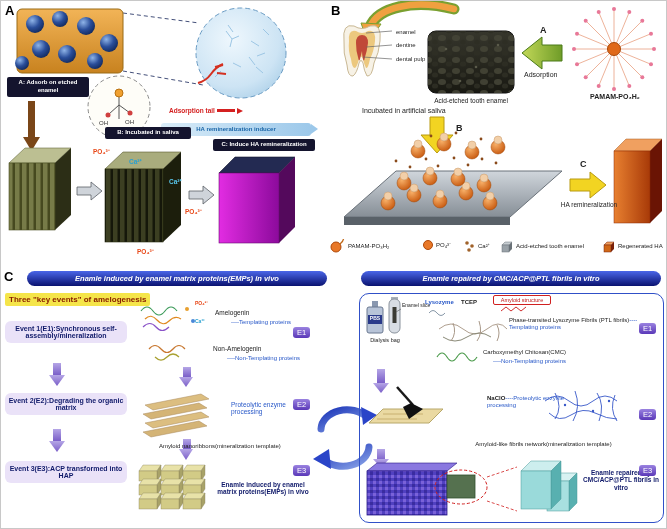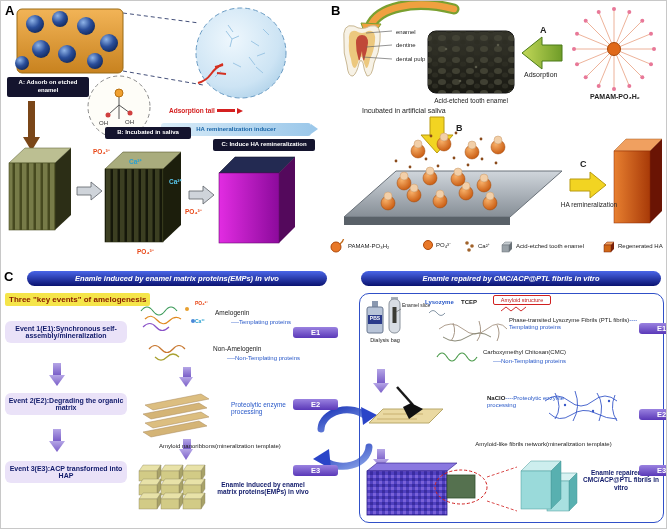--- a/index.html
+++ b/index.html
@@ -11,21 +11,21 @@
   .t{position:absolute;line-height:1.15;color:#222;}
   .c{text-align:center;}
   .b{font-weight:bold;}
   .blue{color:#2858c8;}
   .navy{color:#101a6a;}
   .t5{font-size:5px;} .t55{font-size:5.5px;} .t6{font-size:6px;} .t65{font-size:6.5px;}
   .t7{font-size:7px;} .t9{font-size:9px;}
   .stepbadge{position:absolute;background:#14142e;color:#fff;font-weight:bold;font-size:6px;
              padding:2px 3px;border-radius:2px;text-align:center;line-height:1.3;}
   .ebadge{position:absolute;background:linear-gradient(180deg,#9a82e0,#5a38b8);color:#fff;
-          font-weight:bold;font-size:7.5px;padding:1px 18px;border-radius:3px;line-height:1.2;}
+          font-weight:normal;font-size:7.5px;padding:1px 4px;border-radius:3px;line-height:1.2;}
   .evbox{position:absolute;background:#eae2f8;border-radius:6px;color:#101a6a;font-weight:bold;
          font-size:7px;text-align:center;padding:4px 3px;box-sizing:border-box;}
   .banner{position:absolute;height:15px;border-radius:8px;
           background:linear-gradient(180deg,#4a66e8,#0a1270);color:#fff;font-style:italic;
           font-weight:bold;font-size:7.5px;text-align:center;line-height:15px;}
   .keytitle{position:absolute;background:#f5e54a;color:#8a2000;font-weight:bold;font-size:8px;
             padding:2px 4px;border-radius:2px;}
   .ion{position:absolute;font-size:6.5px;font-weight:bold;}
   .adsrow{position:absolute;display:flex;align-items:center;gap:2px;color:#d42020;
           font-size:6.5px;font-weight:bold;}

